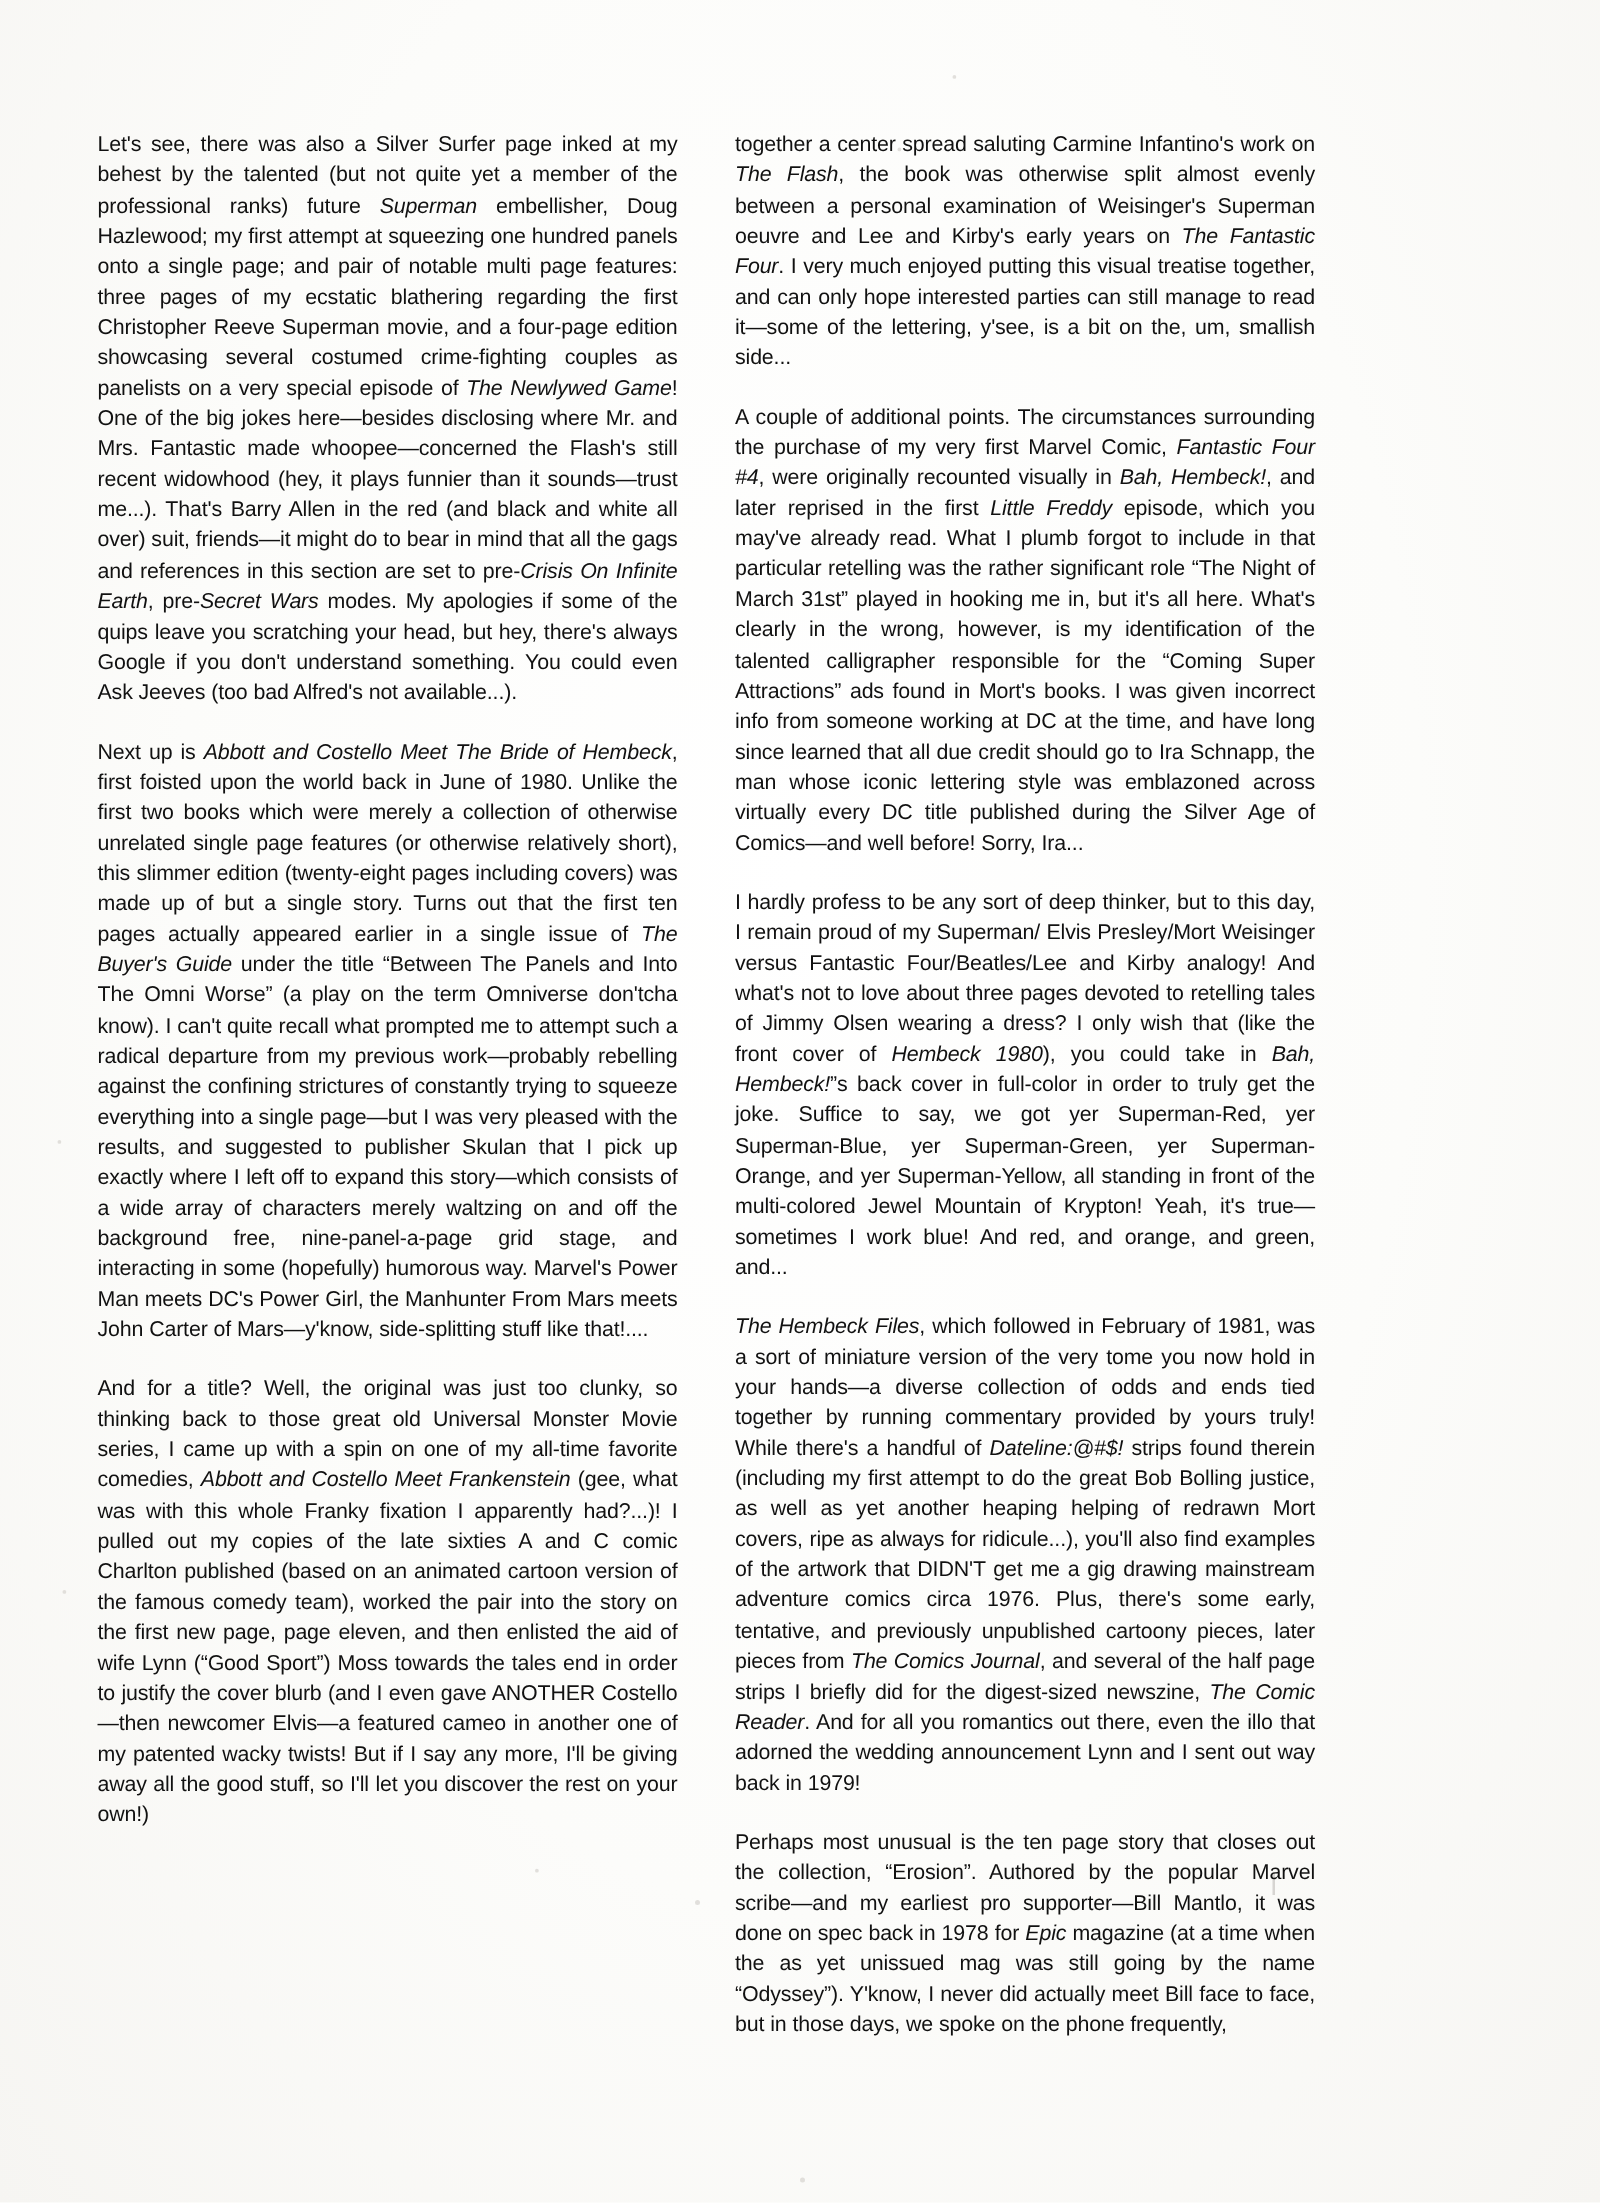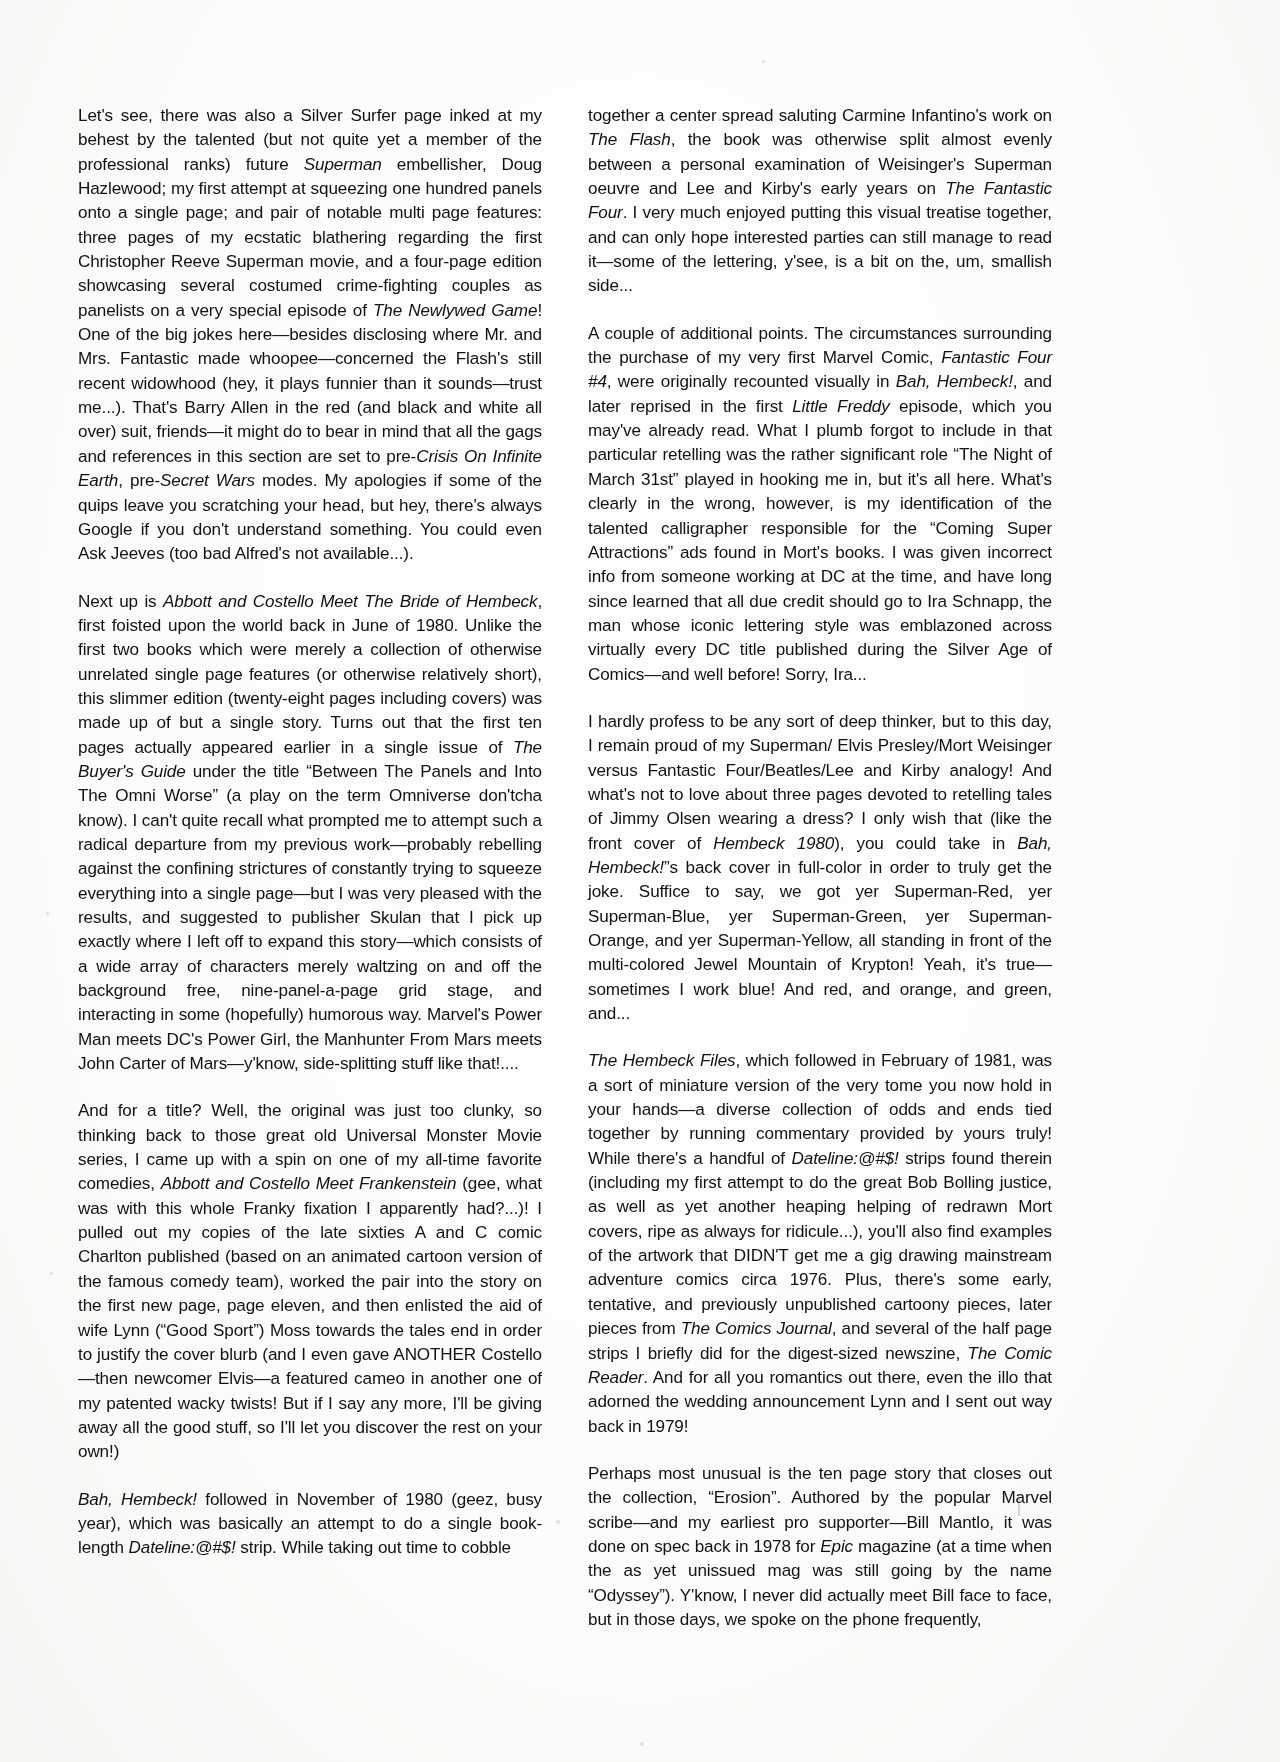--- a/index.html
+++ b/index.html
@@ -91,21 +91,20 @@
   <div class="speck" style="left:640px; top:1742px; width:4px; height:4px;"></div>
   <div class="speck" style="left:176px; top:600px; width:2px; height:2px;"></div>
   <div class="edge-mark" style="left:1018px; top:1498px; width:2px; height:18px; opacity:.55;"></div>
 
   <div class="columns">
 
     <div class="col">
       <p class="para">Let's see, there was also a Silver Surfer page inked at my behest by the talented (but not quite yet a member of the professional ranks) future <em>Superman</em> embellisher, Doug Hazlewood; my first attempt at squeezing one hundred panels onto a single page; and pair of notable multi page features: three pages of my ecstatic blathering regarding the first Christopher Reeve Superman movie, and a four-page edition showcasing several costumed crime-fighting couples as panelists on a very special episode of <em>The Newlywed Game</em>! One of the big jokes here—besides disclosing where Mr. and Mrs. Fantastic made whoopee—concerned the Flash's still recent widowhood (hey, it plays funnier than it sounds—trust me...). That's Barry Allen in the red (and black and white all over) suit, friends—it might do to bear in mind that all the gags and references in this section are set to pre-<em>Crisis On Infinite Earth</em>, pre-<em>Secret Wars</em> modes. My apologies if some of the quips leave you scratching your head, but hey, there's always Google if you don't understand something. You could even Ask Jeeves (too bad Alfred's not available...).</p>
       <p class="para">Next up is <em>Abbott and Costello Meet The Bride of Hembeck</em>, first foisted upon the world back in June of 1980. Unlike the first two books which were merely a collection of otherwise unrelated single page features (or otherwise relatively short), this slimmer edition (twenty-eight pages including covers) was made up of but a single story. Turns out that the first ten pages actually appeared earlier in a single issue of <em>The Buyer's Guide</em> under the title “Between The Panels and Into The Omni Worse” (a play on the term Omniverse don'tcha know). I can't quite recall what prompted me to attempt such a radical departure from my previous work—probably rebelling against the confining strictures of constantly trying to squeeze everything into a single page—but I was very pleased with the results, and suggested to publisher Skulan that I pick up exactly where I left off to expand this story—which consists of a wide array of characters merely waltzing on and off the background free, nine-panel-a-page grid stage, and interacting in some (hopefully) humorous way. Marvel's Power Man meets DC's Power Girl, the Manhunter From Mars meets John Carter of Mars—y'know, side-splitting stuff like that!....</p>
       <p class="para">And for a title? Well, the original was just too clunky, so thinking back to those great old Universal Monster Movie series, I came up with a spin on one of my all-time favorite comedies, <em>Abbott and Costello Meet Frankenstein</em> (gee, what was with this whole Franky fixation I apparently had?...)! I pulled out my copies of the late sixties A and C comic Charlton published (based on an animated cartoon version of the famous comedy team), worked the pair into the story on the first new page, page eleven, and then enlisted the aid of wife Lynn (“Good Sport”) Moss towards the tales end in order to justify the cover blurb (and I even gave ANOTHER Costello—then newcomer Elvis—a featured cameo in another one of my patented wacky twists! But if I say any more, I'll be giving away all the good stuff, so I'll let you discover the rest on your own!)</p>
-      <p class="para"><em>Bah, Hembeck!</em> followed in November of 1980 (geez, busy year), which was basically an attempt to do a single book-length <em>Dateline:@#$!</em> strip. While taking out time to cobble</p>
     </div>
 
     <div class="col">
       <p class="para">together a center spread saluting Carmine Infantino's work on <em>The Flash</em>, the book was otherwise split almost evenly between a personal examination of Weisinger's Superman oeuvre and Lee and Kirby's early years on <em>The Fantastic Four</em>. I very much enjoyed putting this visual treatise together, and can only hope interested parties can still manage to read it—some of the lettering, y'see, is a bit on the, um, smallish side...</p>
       <p class="para">A couple of additional points. The circumstances surrounding the purchase of my very first Marvel Comic, <em>Fantastic Four #4</em>, were originally recounted visually in <em>Bah, Hembeck!</em>, and later reprised in the first <em>Little Freddy</em> episode, which you may've already read. What I plumb forgot to include in that particular retelling was the rather significant role “The Night of March 31st” played in hooking me in, but it's all here. What's clearly in the wrong, however, is my identification of the talented calligrapher responsible for the “Coming Super Attractions” ads found in Mort's books. I was given incorrect info from someone working at DC at the time, and have long since learned that all due credit should go to Ira Schnapp, the man whose iconic lettering style was emblazoned across virtually every DC title published during the Silver Age of Comics—and well before! Sorry, Ira...</p>
       <p class="para">I hardly profess to be any sort of deep thinker, but to this day, I remain proud of my Superman/ Elvis Presley/Mort Weisinger versus Fantastic Four/Beatles/Lee and Kirby analogy! And what's not to love about three pages devoted to retelling tales of Jimmy Olsen wearing a dress? I only wish that (like the front cover of <em>Hembeck 1980</em>), you could take in <em>Bah, Hembeck!</em>”s back cover in full-color in order to truly get the joke. Suffice to say, we got yer Superman-Red, yer Superman-Blue, yer Superman-Green, yer Superman-Orange, and yer Superman-Yellow, all standing in front of the multi-colored Jewel Mountain of Krypton! Yeah, it's true—sometimes I work blue! And red, and orange, and green, and...</p>
       <p class="para"><em>The Hembeck Files</em>, which followed in February of 1981, was a sort of miniature version of the very tome you now hold in your hands—a diverse collection of odds and ends tied together by running commentary provided by yours truly! While there's a handful of <em>Dateline:@#$!</em> strips found therein (including my first attempt to do the great Bob Bolling justice, as well as yet another heaping helping of redrawn Mort covers, ripe as always for ridicule...), you'll also find examples of the artwork that DIDN'T get me a gig drawing mainstream adventure comics circa 1976. Plus, there's some early, tentative, and previously unpublished cartoony pieces, later pieces from <em>The Comics Journal</em>, and several of the half page strips I briefly did for the digest-sized newszine, <em>The Comic Reader</em>. And for all you romantics out there, even the illo that adorned the wedding announcement Lynn and I sent out way back in 1979!</p>
       <p class="para">Perhaps most unusual is the ten page story that closes out the collection, “Erosion”. Authored by the popular Marvel scribe—and my earliest pro supporter—Bill Mantlo, it was done on spec back in 1978 for <em>Epic</em> magazine (at a time when the as yet unissued mag was still going by the name “Odyssey”). Y'know, I never did actually meet Bill face to face, but in those days, we spoke on the phone frequently,</p>
     </div>
 

